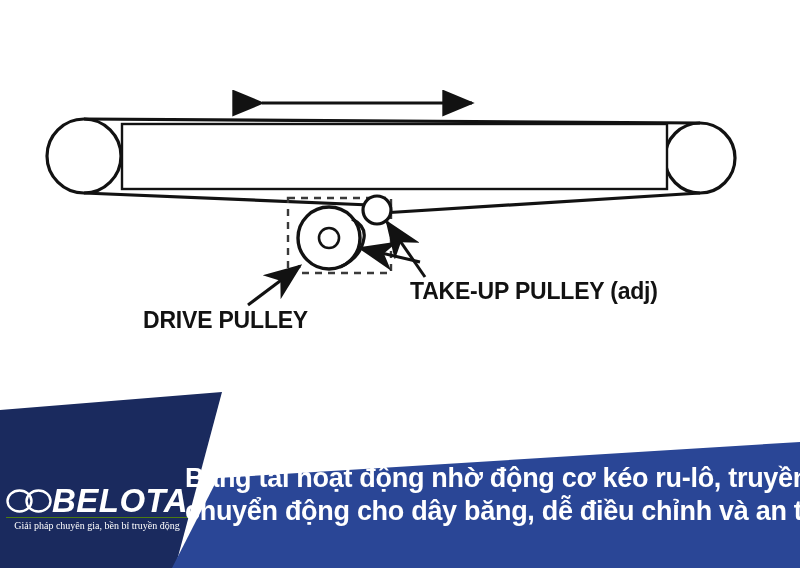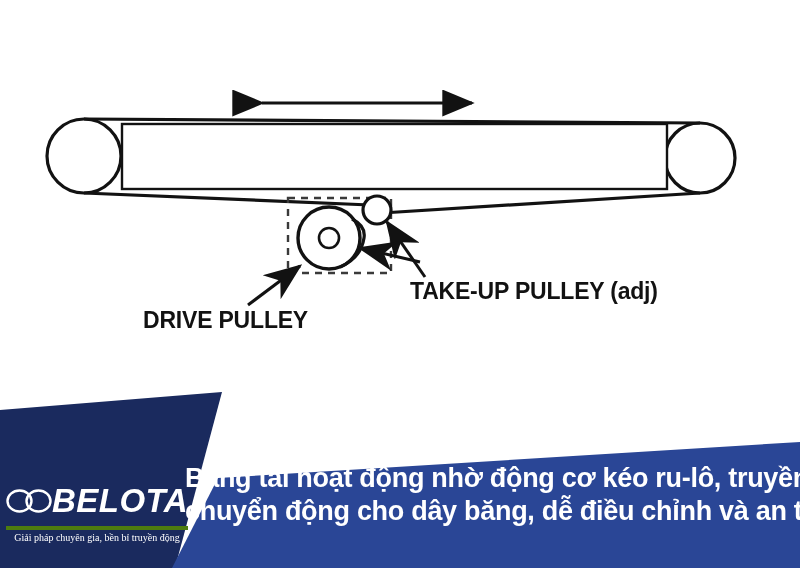--- a/index.html
+++ b/index.html
@@ -89,26 +89,26 @@
   #logo-wordmark {
     color: #ffffff;
     font-family: "Liberation Sans", sans-serif;
     font-weight: bold;
     font-style: italic;
     font-size: 33px;
     letter-spacing: 0.5px;
     line-height: 1;
   }
   #logo-tagline {
-    margin-top: 9px;
+    margin-top: 0;
     color: #ffffff;
     font-family: "Liberation Serif", serif;
     font-size: 10px;
     line-height: 1.1;
-    border-top: 4px solid #4d7c0f;
+    border-top: 1px solid #4d7c0f;
     padding-top: 2px;
     white-space: nowrap;
   }
 
   #banner-text {
     position: absolute;
     left: 185px;
     top: 82px;
     width: 612px;
     color: #ffffff;

